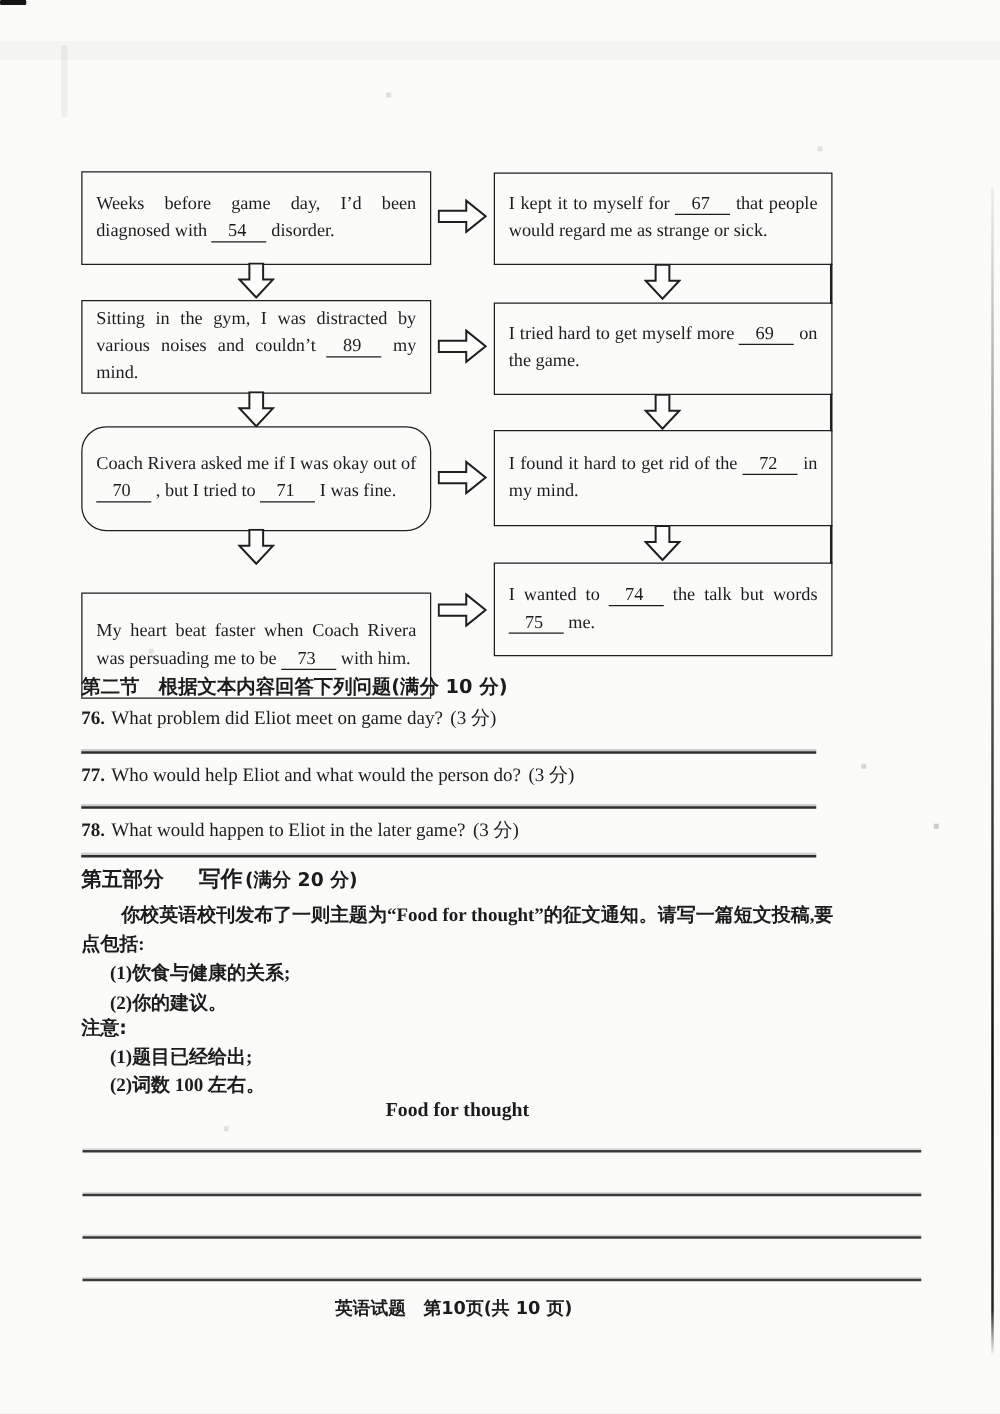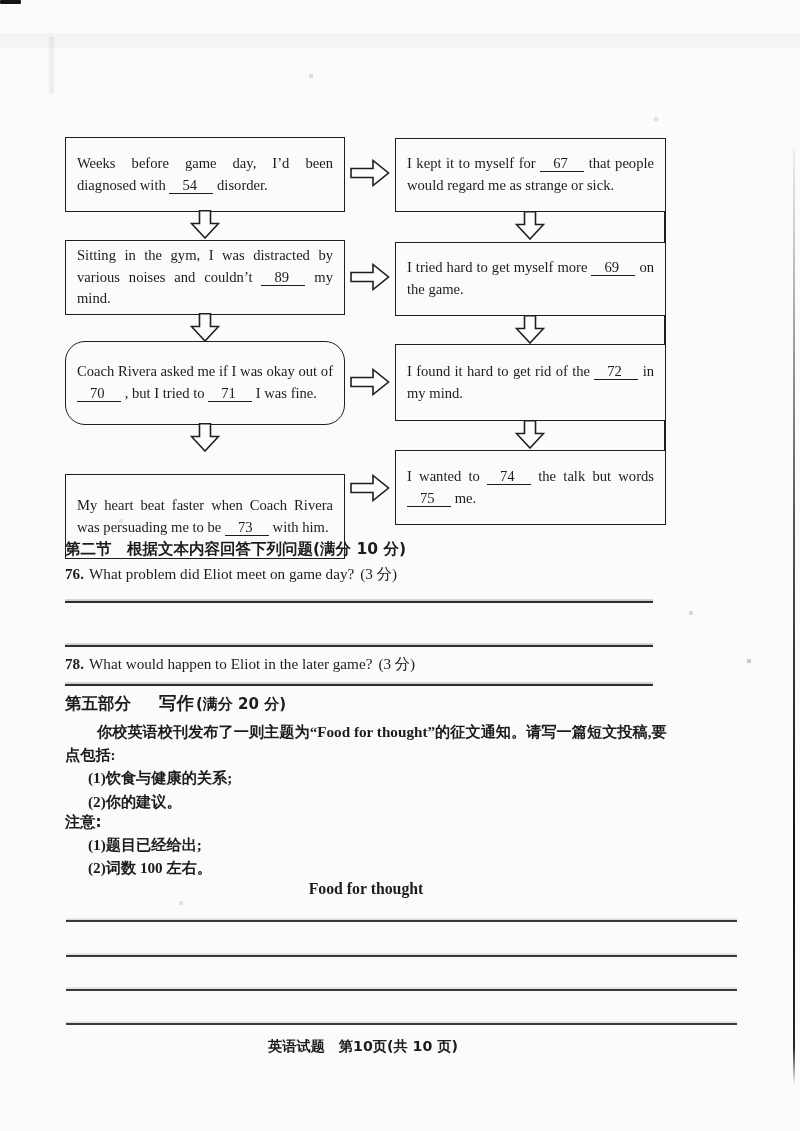--- a/index.html
+++ b/index.html
@@ -143,20 +143,23 @@
       </svg>
   </div>
 
   <div class="sec2-header cjk">第二节　根据文本内容回答下列问题(满分 10 分)</div>
 
   <div class="q-line" style="top:564px;">
     <span class="q-num">76.</span><span class="q-text">What problem did Eliot meet on game day?</span><span class="q-score">(3 分)</span>
   </div>
   <div class="rule" style="top:601px;"></div>
 
+  <div class="q-line" style="top:610px;">
+    <span class="q-num">77.</span><span class="q-text">Who would help Eliot and what would the person do?</span><span class="q-score">(3 分)</span>
+  </div>
   <div class="rule" style="top:645px;"></div>
 
   <div class="q-line" style="top:654px;">
     <span class="q-num">78.</span><span class="q-text">What would happen to Eliot in the later game?</span><span class="q-score">(3 分)</span>
   </div>
   <div class="rule" style="top:684px;"></div>
 
   <div class="sec5-header cjk">
     <span class="s5-part">第五部分</span><span class="s5-title">写作</span><span class="s5-score">(满分 20 分)</span>
   </div>

